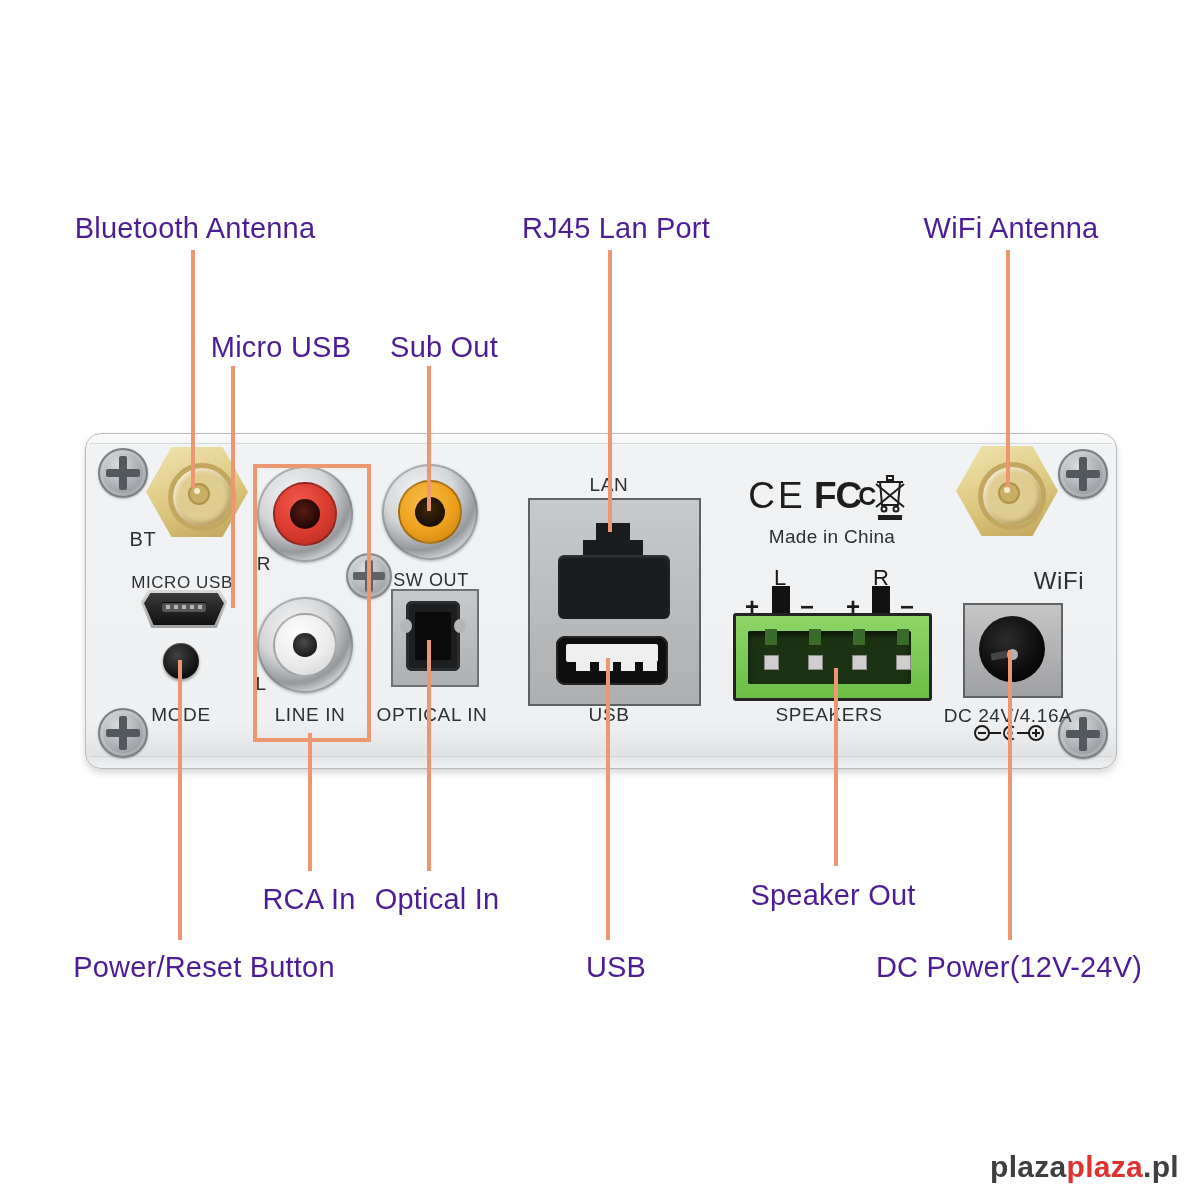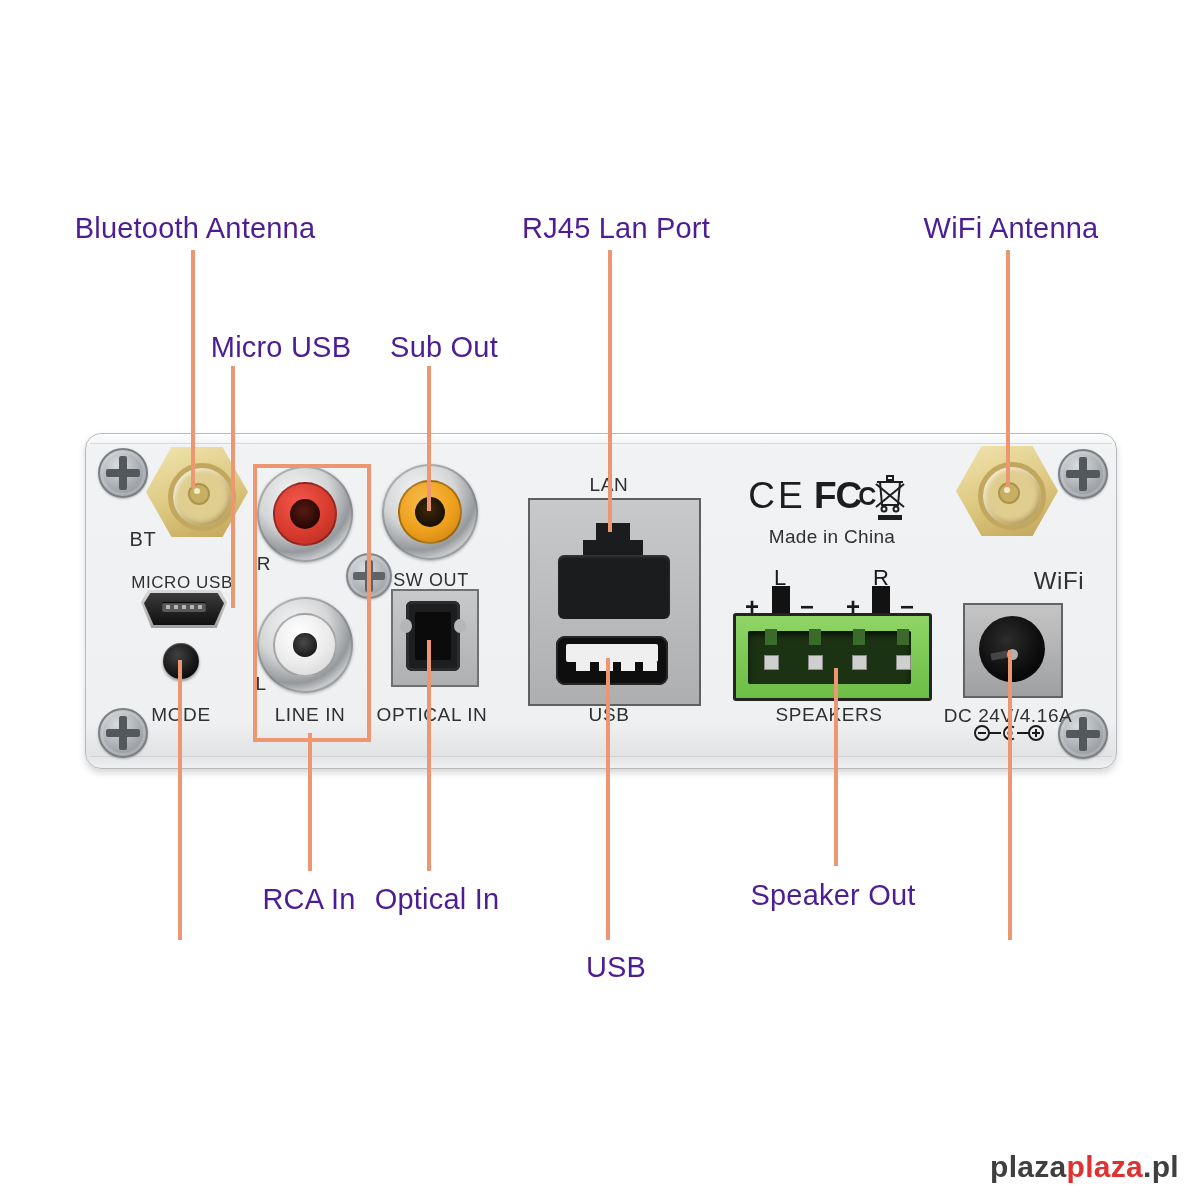--- a/index.html
+++ b/index.html
@@ -134,21 +134,23 @@
 
   <div class="lbl" style="left:195px;top:212px;">Bluetooth Antenna</div>
   <div class="lbl" style="left:281px;top:331px;">Micro USB</div>
   <div class="lbl" style="left:430px;top:331px;margin-left:14px;">Sub Out</div>
   <div class="lbl" style="left:616px;top:212px;">RJ45 Lan Port</div>
   <div class="lbl" style="left:1011px;top:212px;">WiFi Antenna</div>
 
   <div class="lbl" style="left:309px;top:883px;">RCA In</div>
   <div class="lbl" style="left:437px;top:883px;">Optical In</div>
   <div class="lbl" style="left:833px;top:879px;text-align:right;">Speaker Out</div>
+  <div class="lbl" style="left:204px;top:951px;">Power/Reset Button</div>
   <div class="lbl" style="left:616px;top:951px;">USB</div>
+  <div class="lbl" style="left:1009px;top:951px;">DC Power(12V-24V)</div>
 
   <div class="pline" style="left:191px;top:250px;height:238px;"></div>
   <div class="pline" style="left:231px;top:366px;height:242px;"></div>
   <div class="pline" style="left:427px;top:366px;height:145px;"></div>
   <div class="pline" style="left:608px;top:250px;height:282px;"></div>
   <div class="pline" style="left:1006px;top:250px;height:237px;"></div>
   <div class="pline" style="left:178px;top:660px;height:280px;"></div>
   <div class="pline" style="left:308px;top:733px;height:138px;"></div>
   <div class="pline" style="left:427px;top:640px;height:231px;"></div>
   <div class="pline" style="left:606px;top:658px;height:282px;"></div>

